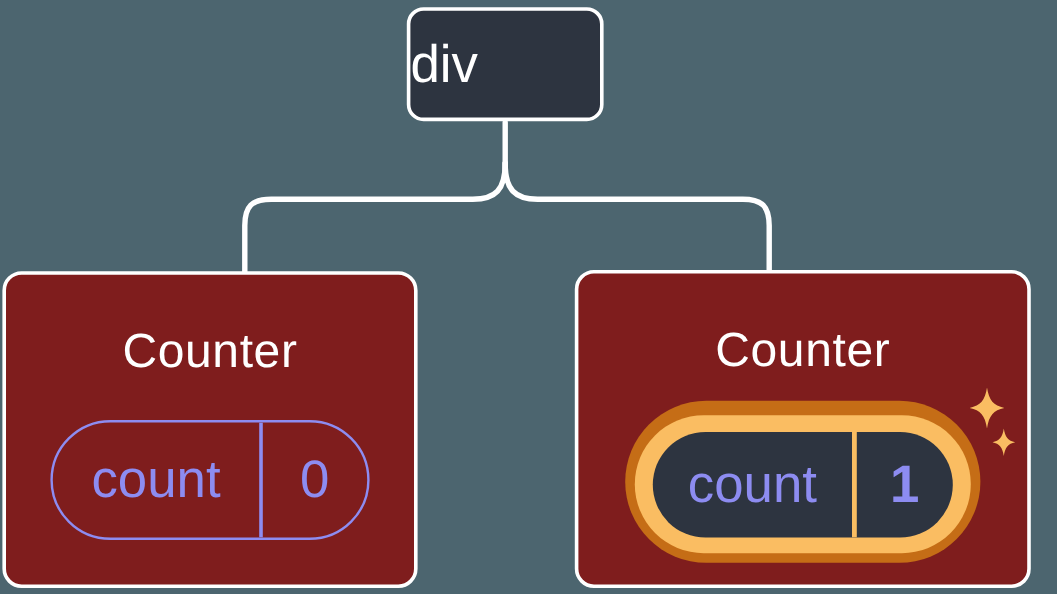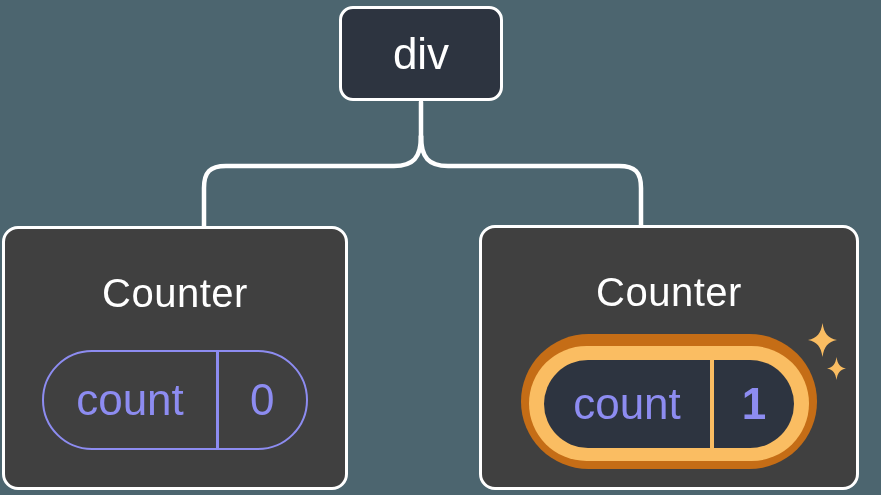--- a/index.html
+++ b/index.html
@@ -26,29 +26,29 @@
   .root-node {
     position: absolute;
     left: 339px; top: 6px;
     width: 164px; height: 95px;
     box-sizing: border-box;
     background: #2D3440;
     border: 3px solid #ffffff;
     border-radius: 14px;
     display: flex;
     align-items: center;
-    justify-content: center;
+    justify-content: flex-start;
     color: #ffffff;
     font-size: 44px;
   }
   
   .card {
     position: absolute;
     box-sizing: border-box;
-    background: #404040;
+    background: #7f1d1d;
     border: 3px solid #ffffff;
     border-radius: 16px;
   }
   .card.left  { left: 2px;   top: 226px; width: 346px; height: 264px; }
   .card.right { left: 479px; top: 225px; width: 380px; height: 265px; }
   .card-title {
     margin-top: 42px;
     height: 44px;
     line-height: 44px;
     text-align: center;

